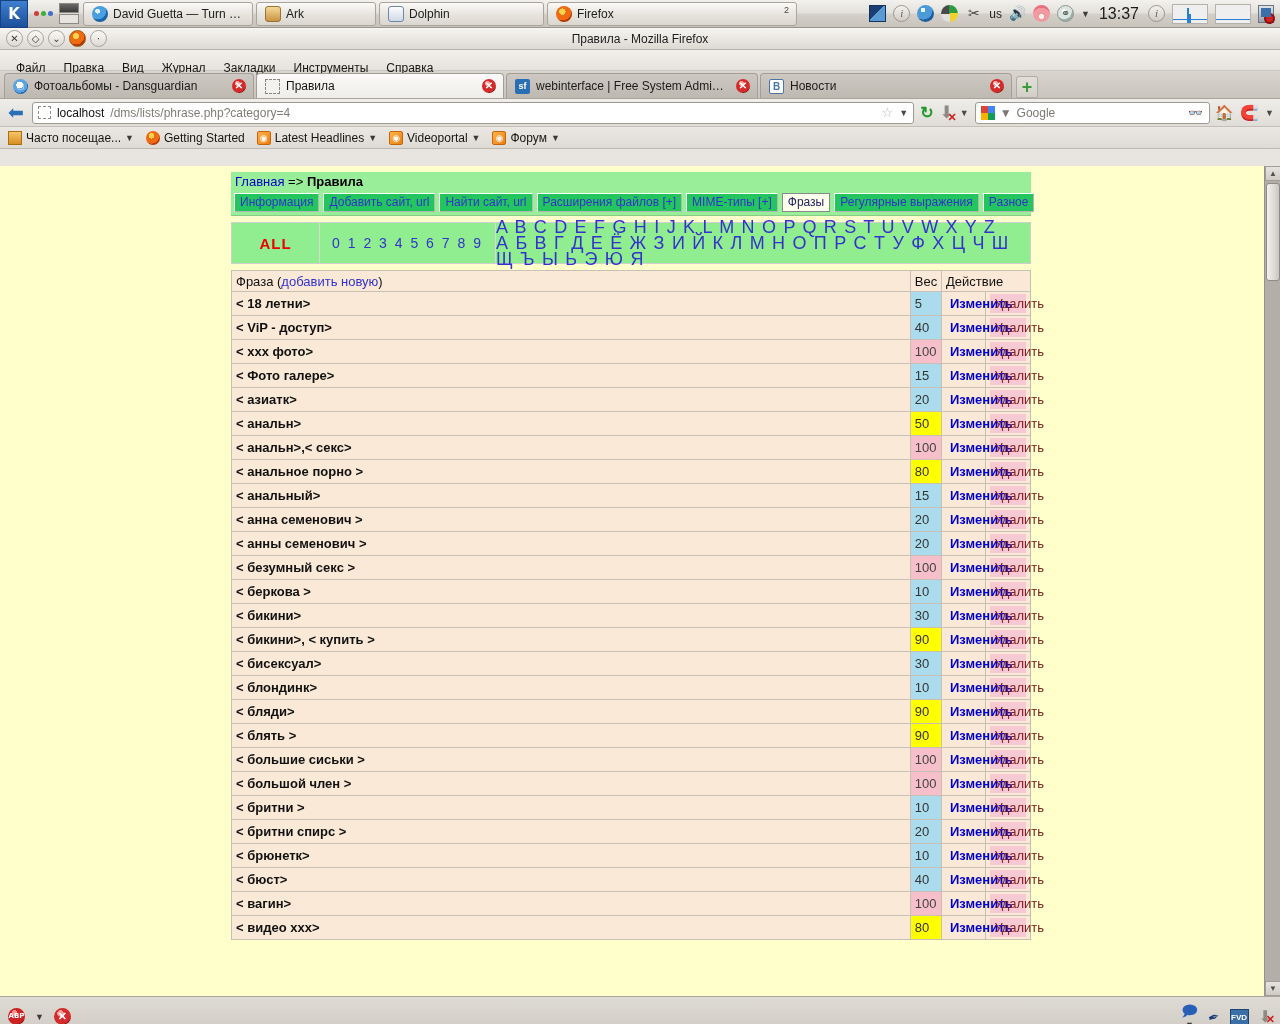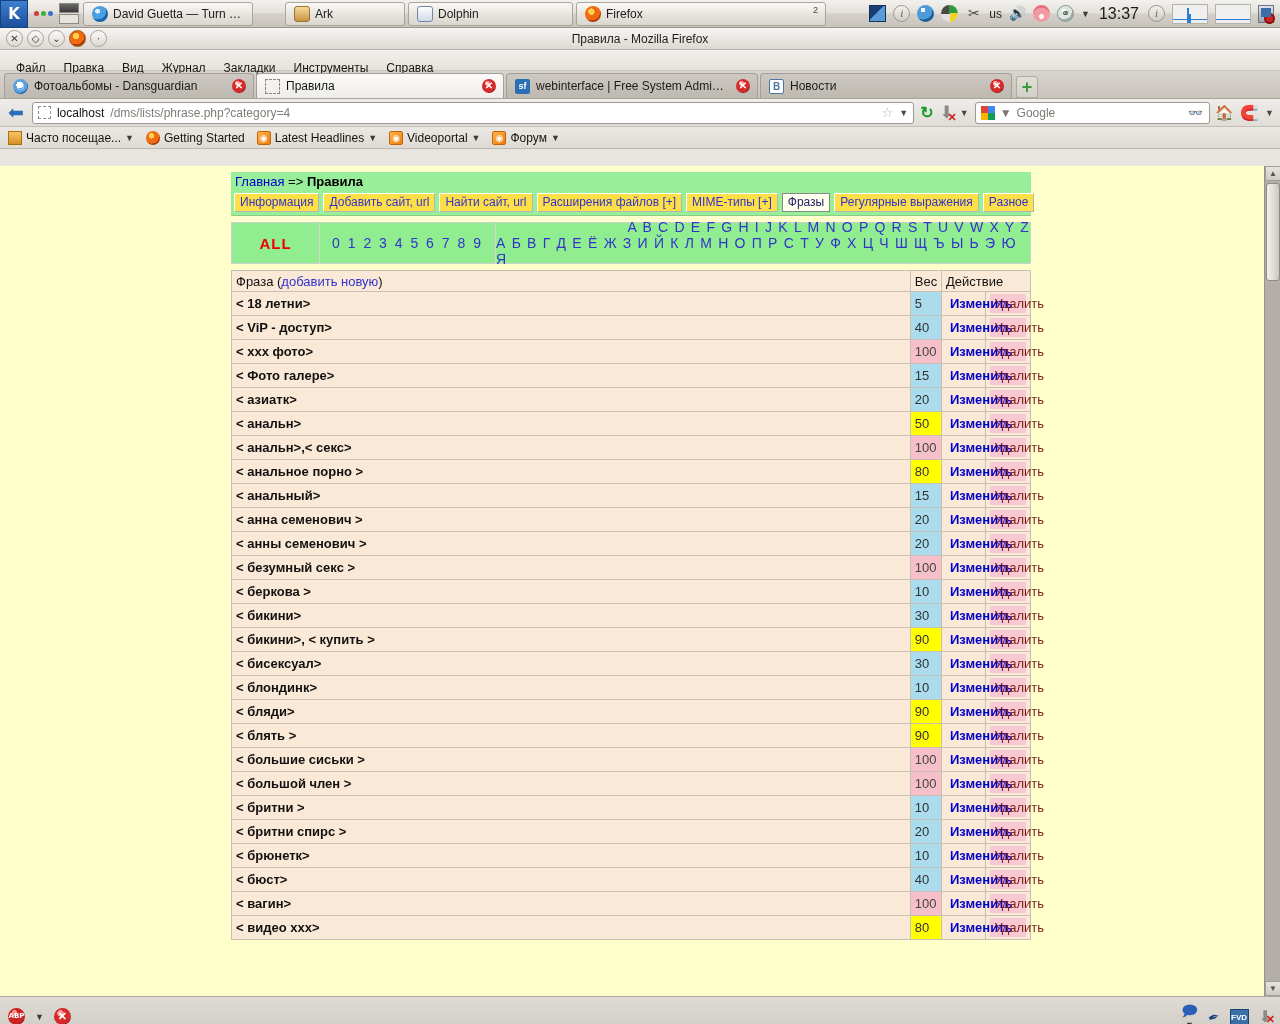--- a/index.html
+++ b/index.html
@@ -39,21 +39,21 @@
 
   .tasks { display:flex; align-items:center; gap:3px; flex: 1 1 auto; min-width:0; height:24px; }
   .task {
     height: 24px; display:flex; align-items:center; gap:5px;
     padding: 0 8px; min-width: 0;
     background: linear-gradient(to bottom,#fbfaf8,#e6e3dd 55%,#dbd7d0);
     border: 1px solid #a9a59e; border-radius: 3px;
     color: #20201e; font-size: 12px; white-space: nowrap; overflow: hidden;
   }
   .task.t1 { flex: 0 1 170px; }
-  .task.t2 { flex: 0 1 120px; margin-left: 29px; }
+  .task.t2 { flex: 0 1 120px; }
   .task.t3 { flex: 0 1 165px; }
   .task.t4 { flex: 0 1 250px; position: relative; }
   .task .lbl { overflow:hidden; text-overflow:ellipsis; }
   .tskicon { width:16px;height:16px;flex:0 0 16px;border-radius:3px; position:relative; }
   .ic-amarok { background: radial-gradient(circle at 35% 32%, #dff0ff 0 16%, #4a9fe0 17% 55%, #1a64a8 56% 100%); border-radius:50%; }
   .ic-ark { background: linear-gradient(to bottom,#f5d99a,#c79443); border:1px solid #9a7330; }
   .ic-dolphin { background: linear-gradient(to bottom,#fdfdfd,#cfd9e6); border:1px solid #6f86a6; }
   .ic-firefox { background: radial-gradient(circle at 40% 35%, #ffd24d 0 22%, #f06a12 23% 62%, #b13a06 63% 100%); border-radius:50%; }
   .spin2 { position:absolute; right:7px; top:3px; font-size:9px; color:#4a4a46; line-height:1;}
 
@@ -202,42 +202,42 @@
   }
   .breadcrumb a { color:#0000cc; text-decoration:none; }
   .breadcrumb b { color:#000; }
 
   .navtabs {
     background:#99ee99; padding: 2px 3px 3px 3px;
     display:flex; gap:4px; align-items:center;
     border-bottom:1px solid #88cc88;
   }
   .navtab {
-    background:#fde047; border:1px solid #b5b5b5; border-top-color:#fff; border-left-color:#fff;
+    background:#22c55e; border:1px solid #b5b5b5; border-top-color:#fff; border-left-color:#fff;
     color:#3333cc; font-size:12px; padding: 1px 5px 2px 5px; white-space:nowrap;
   }
   .navtab.sel { background:#ffffee; color:#222266; font-weight:normal; border-color:#888; }
 
   .alphabox {
     background:#90ee90; border:1px solid #cfcfcf;
     display:flex; align-items:stretch; height:42px; margin-top: 6px;
   }
   .alpha-all {
     width:88px; flex:0 0 88px; display:flex; align-items:center; justify-content:center;
     border-right:1px solid #d8d8d8;
     color:#ee0000; font-weight:bold; font-size:15px; letter-spacing:1px;
   }
   .alpha-digits {
     width:176px; flex:0 0 176px; display:flex; align-items:center; justify-content:center;
     border-right:1px solid #d8d8d8;
     color:#3333cc; font-size:14px; letter-spacing:2px;
   }
   .alpha-letters {
-    flex:1 1 auto; display:flex; flex-direction:column; align-items:flex-end; justify-content:center;
-    color:#3333cc; font-size:14px; letter-spacing:1.2px; line-height:16px;
+    flex:1 1 auto; display:flex; flex-direction:column; align-items:flex-start; justify-content:center;
+    color:#3333cc; font-size:18px; letter-spacing:1.2px; line-height:16px;
   }
 
   table.phrases { border-collapse:collapse; width:800px; margin-top:6px; table-layout:fixed; }
   table.phrases td, table.phrases th {
     border:1px solid #c8c0b4; padding: 2px 4px; font-size:13px; vertical-align:middle;
     background:#fbe9d8; height:21px;
   }
   table.phrases tr.hdr td { background:#fbe9d8; color:#111; font-weight:normal;margin-top:39px; }
   td.c-phrase { width:610px; color:#111; font-weight:bold; }
   td.c-weight { width:28px; text-align:left; padding-left:3px; color:#333; }

